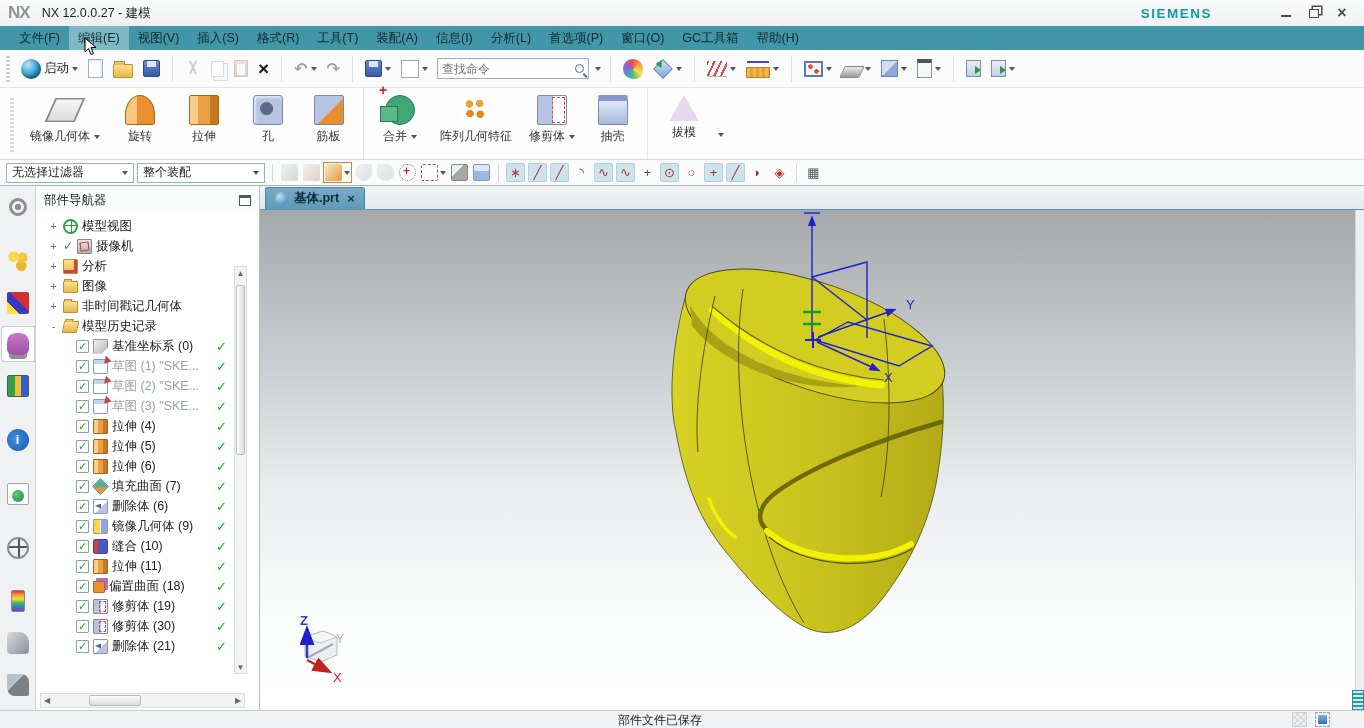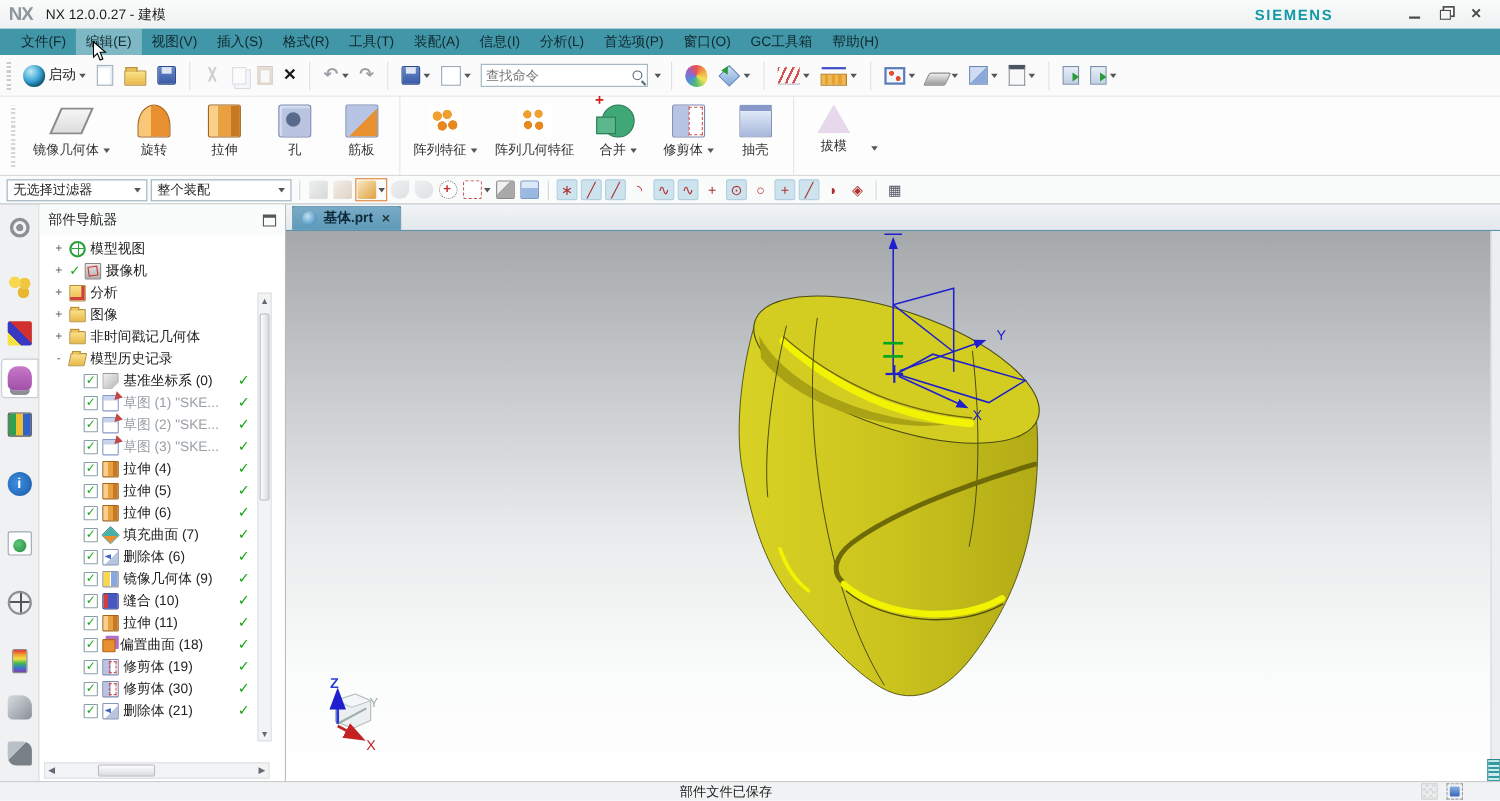--- a/index.html
+++ b/index.html
@@ -394,38 +394,31 @@
         </span>
       </div>
       <div class="rbtn sep_after">
         <span class="ricon i-rib"></span>
         <span class="rlabel-row">
           <span class="rlabel">筋板</span>
 
         </span>
       </div>
       <div class="rbtn dropdown">
-        <span class="ricon i-pattern-feature"></span>
-        <span class="rlabel-row">
-          <span class="rlabel">阵列特征</span>
+        <span class="ricon i-unite"></span>
+        <span class="rlabel-row">
+          <span class="rlabel">合并</span>
           <span class="caret dd"></span>
         </span>
       </div>
       <div class="rbtn wrap">
         <span class="ricon i-pattern-geometry"></span>
         <span class="rlabel-row">
           <span class="rlabel">阵列几何特征</span>
 
-        </span>
-      </div>
-      <div class="rbtn dropdown">
-        <span class="ricon i-unite"></span>
-        <span class="rlabel-row">
-          <span class="rlabel">合并</span>
-          <span class="caret dd"></span>
         </span>
       </div>
       <div class="rbtn dropdown">
         <span class="ricon i-trim-body"></span>
         <span class="rlabel-row">
           <span class="rlabel">修剪体</span>
           <span class="caret dd"></span>
         </span>
       </div>
       <div class="rbtn sep_after">

